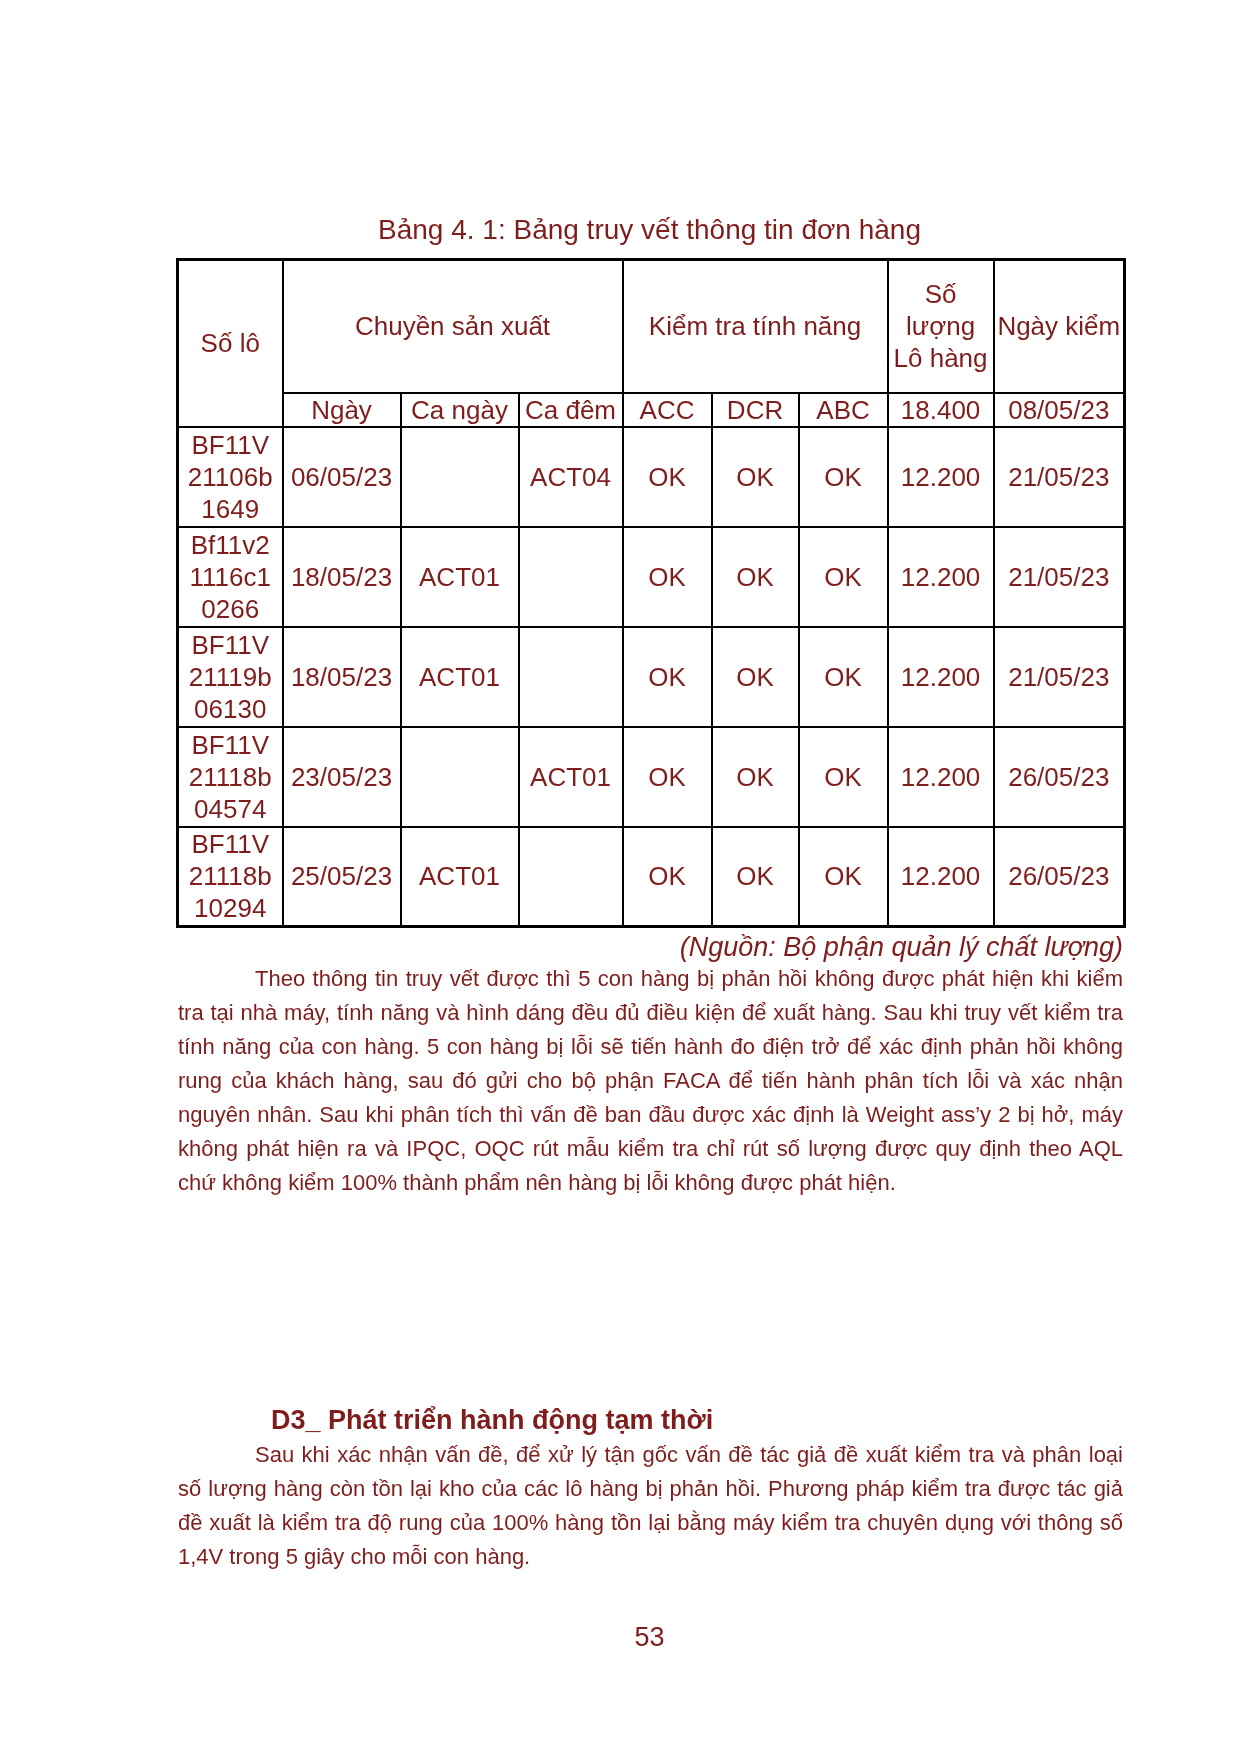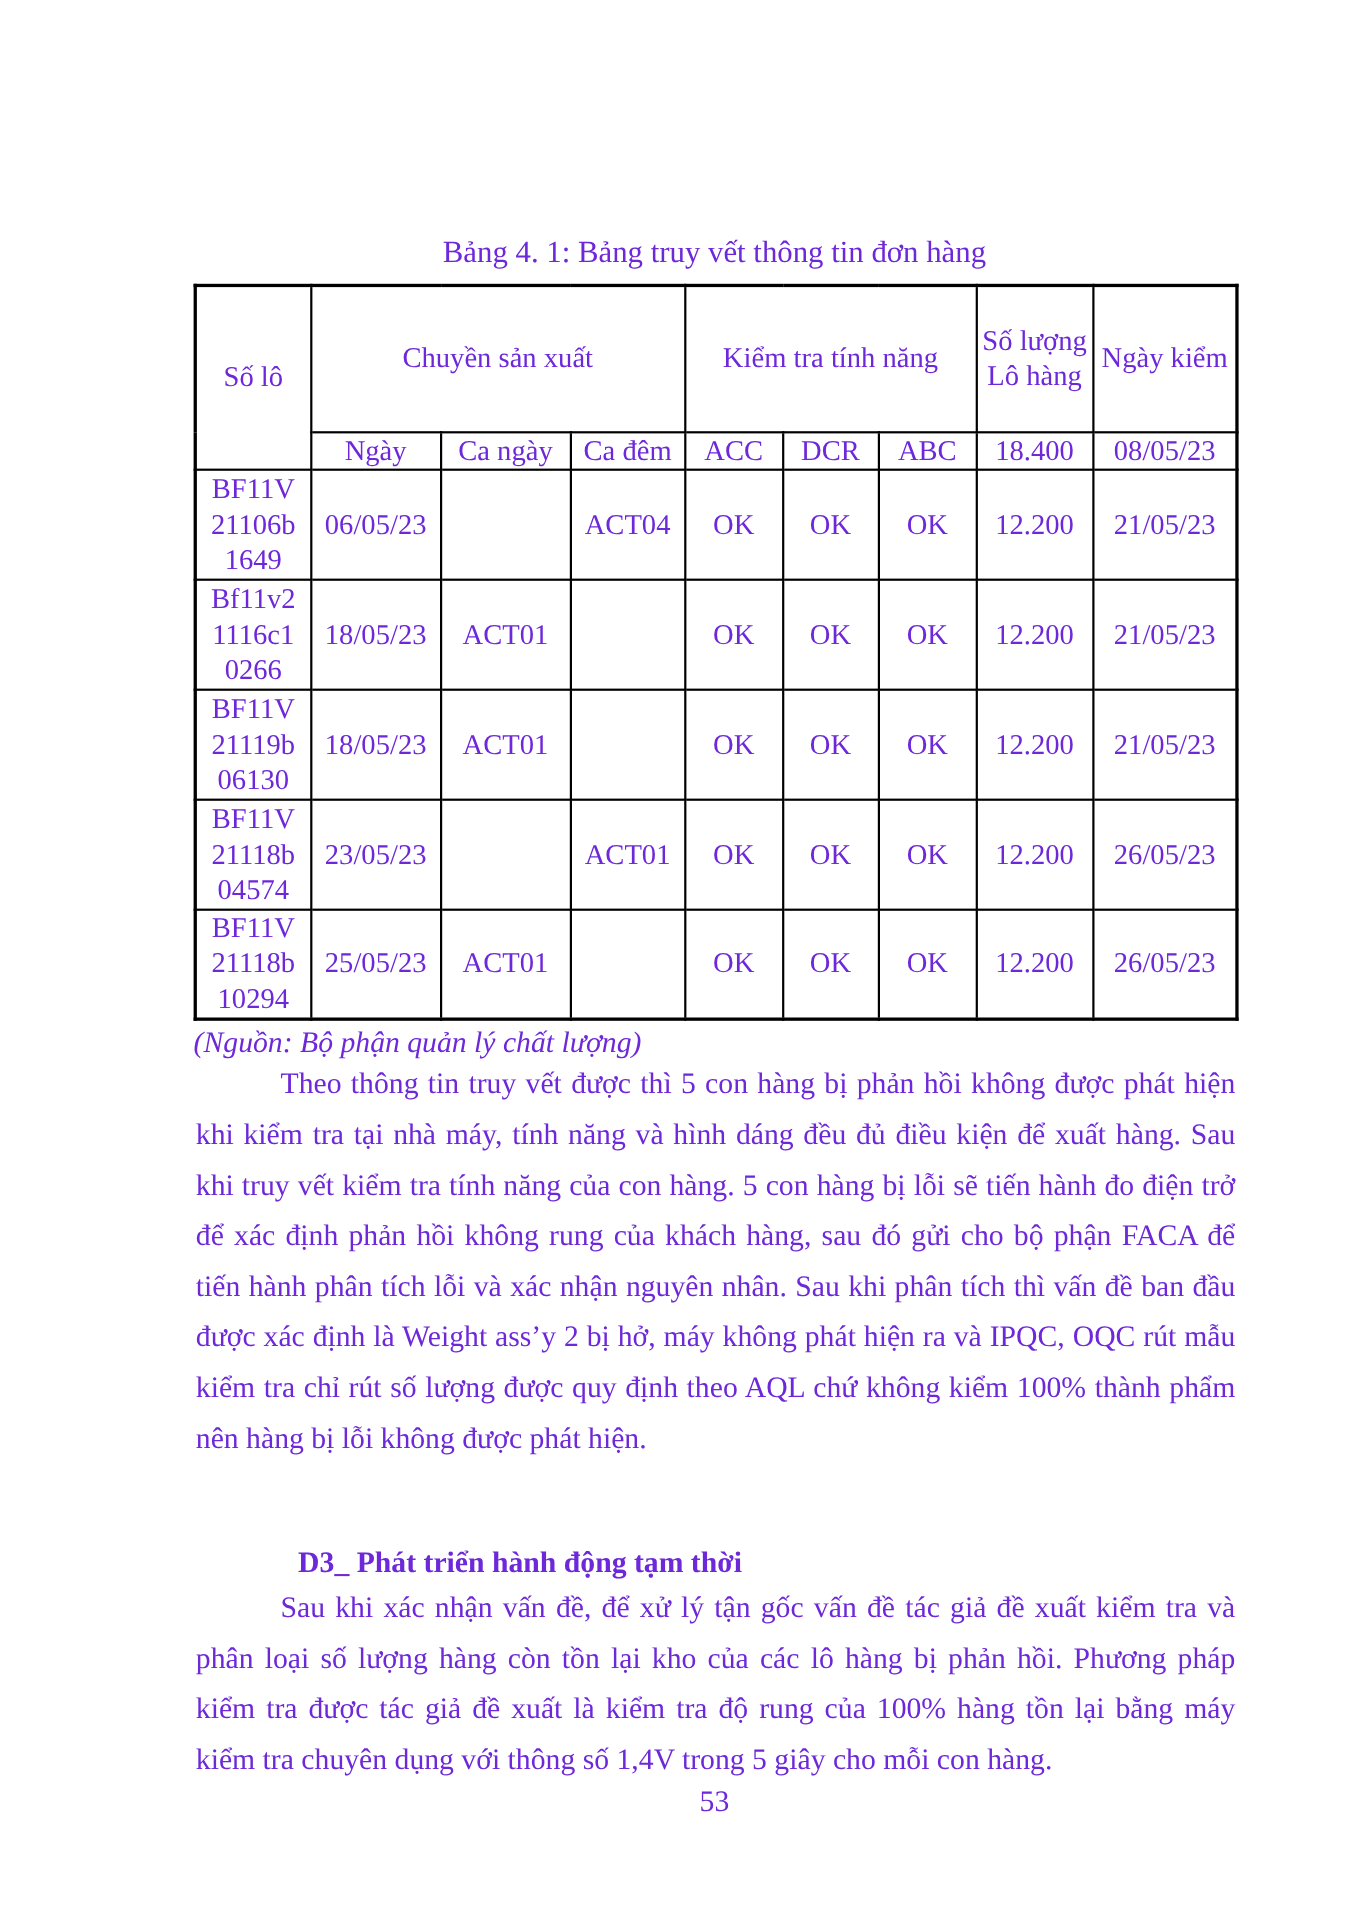--- a/index.html
+++ b/index.html
@@ -5,22 +5,22 @@
   html, body {
     margin: 0;
     padding: 0;
     background: #ffffff;
   }
   .page {
     position: relative;
     width: 1240px;
     height: 1754px;
     background: #ffffff;
-    color: #6d28d9;
-    font-family: Liberation Serif, serif;
+    color: #7f1d1d;
+    font-family: Liberation Sans, sans-serif;
     overflow: hidden;
   }
   .caption {
     position: absolute;
     top: 210px;
     left: 176px;
     width: 947px;
     text-align: center;
     font-size: 28px;
     line-height: 40px;
@@ -58,32 +58,33 @@
   td.head-ngaykiem {
     vertical-align: top;
     padding-top: 6px;
     line-height: 33px;
   }
   .source {
     position: absolute;
     top: 931px;
     left: 176px;
     width: 947px;
+    text-align: right;
     font-style: italic;
     font-size: 27px;
     line-height: 32px;
   }
   .para {
     position: absolute;
     left: 178px;
     width: 945px;
     margin: 0;
     text-align: justify;
-    font-size: 27px;
-    line-height: 46px;
+    font-size: 22px;
+    line-height: 34px;
     text-indent: 77px;
   }
   .para-1 { top: 962px; }
   .para-2 { top: 1438px; }
   .heading {
     position: absolute;
     left: 255px;
     top: 1384px;
     margin: 16px;
     font-size: 27px;

